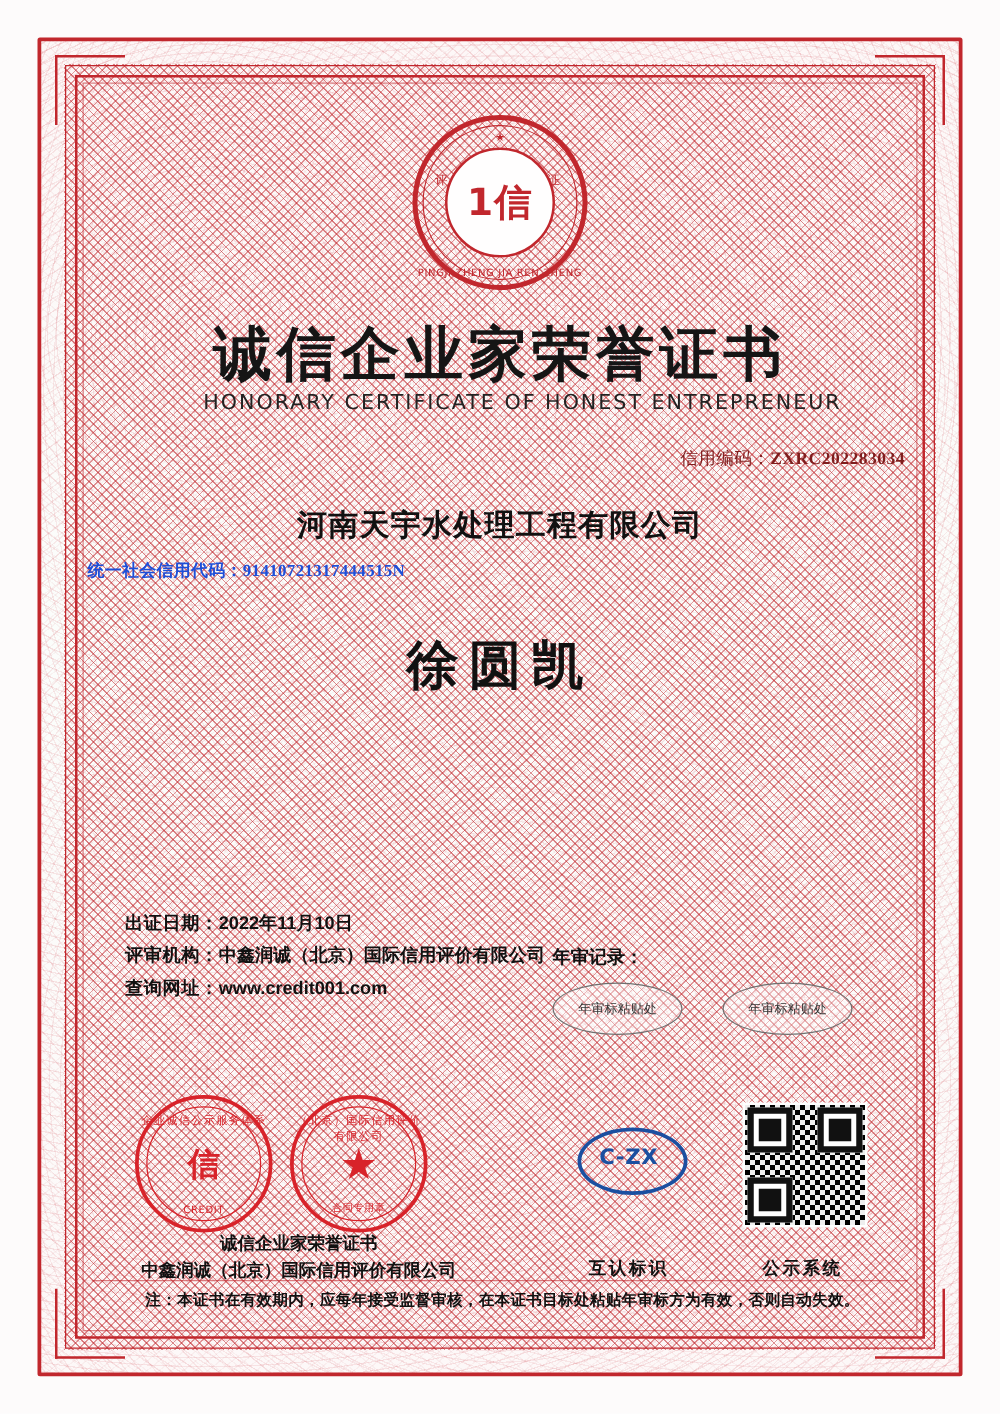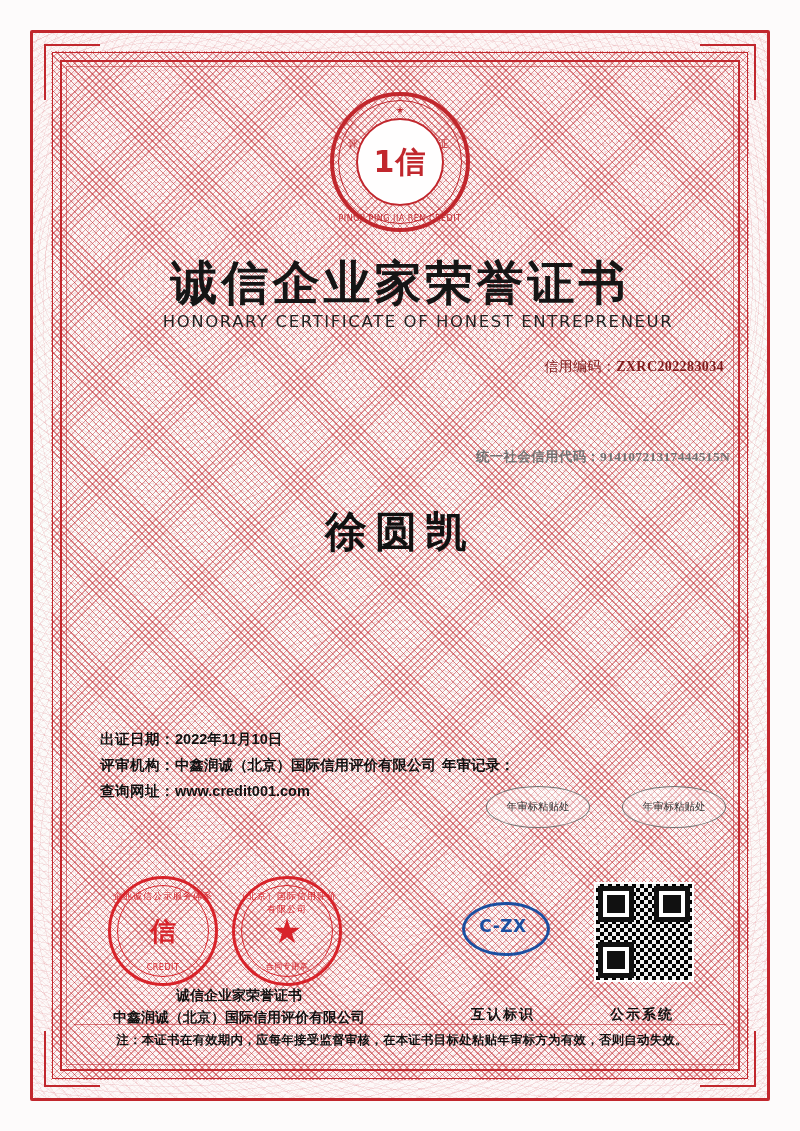--- a/index.html
+++ b/index.html
@@ -209,25 +209,25 @@
     font-family: "DejaVu Sans", sans-serif;
     font-weight: bold;
     font-size: 24px;
     letter-spacing: 1px;
     color: #111;
   }
   .uscc {
     position: absolute;
     left: 0; right: 0;
     top: 378px;
-    text-align: right;
+    text-align: left;
     font-family: "Liberation Serif", serif;
     font-weight: bold;
     font-size: 13.5px;
-    color: #737373;
+    color: #1d4ed8;
     letter-spacing: 0.3px;
   }
 
   .person {
     position: absolute;
     left: 0; right: 0;
     top: 434px;
     text-align: center;
     font-family: "DejaVu Sans", sans-serif;
     font-weight: bold;
@@ -271,21 +271,20 @@
     font-size: 14.5px;
     color: #111;
   }
   .annual-slots {
     position: absolute;
     left: 372px;
     top: 716px;
     width: 240px;
     display: flex;
     gap: 32px;
-    margin-left: 44px;
   }
   .slot {
     width: 108px;
     height: 40px;
     border: 1px solid #6f6f6f;
     border-radius: 50%;
     display: flex;
     align-items: center;
     justify-content: center;
     font-size: 10.5px;
@@ -484,30 +483,31 @@
 
   <div class="content">
 
     <div class="emblem-wrap">
       <div class="emblem-ring"></div>
       <div class="emblem-ring2"></div>
       <div class="emblem-star">★</div>
       <div class="emblem-top-text">评级 评价 认证</div>
       <div class="emblem-inner"></div>
       <div class="emblem-core">1信</div>
-      <div class="emblem-bottom-text">PINGJI PING JIA REN CREDIT</div>
+      <div class="emblem-bottom-text">PINGJI ZHENG JIA REN ZHENG</div>
     </div>
 
     <div class="title-cn">诚信企业家荣誉证书</div>
     <div class="title-en">HONORARY CERTIFICATE OF HONEST ENTREPRENEUR</div>
 
     <div class="credit-no">
       <span>信用编码：</span><span class="val">ZXRC202283034</span>
     </div>
 
+    <div class="company">河南天宇水处理工程有限公司</div>
     <div class="uscc">
       <span>统一社会信用代码：</span><span>91410721317444515N</span>
     </div>
 
     <div class="person">徐圆凯</div>
 
     <div class="info">
       <div class="row">
         <span class="label">出证日期：</span><span>2022年11月10日</span>
       </div>

